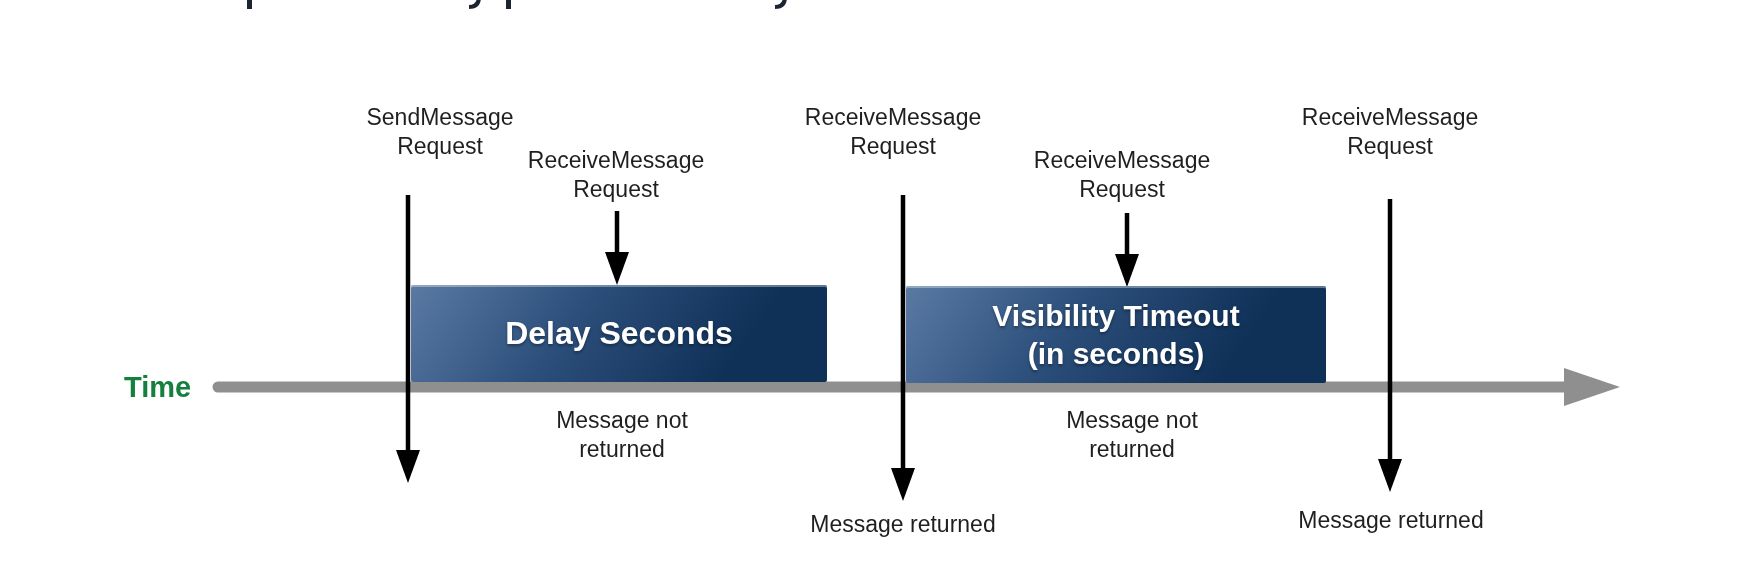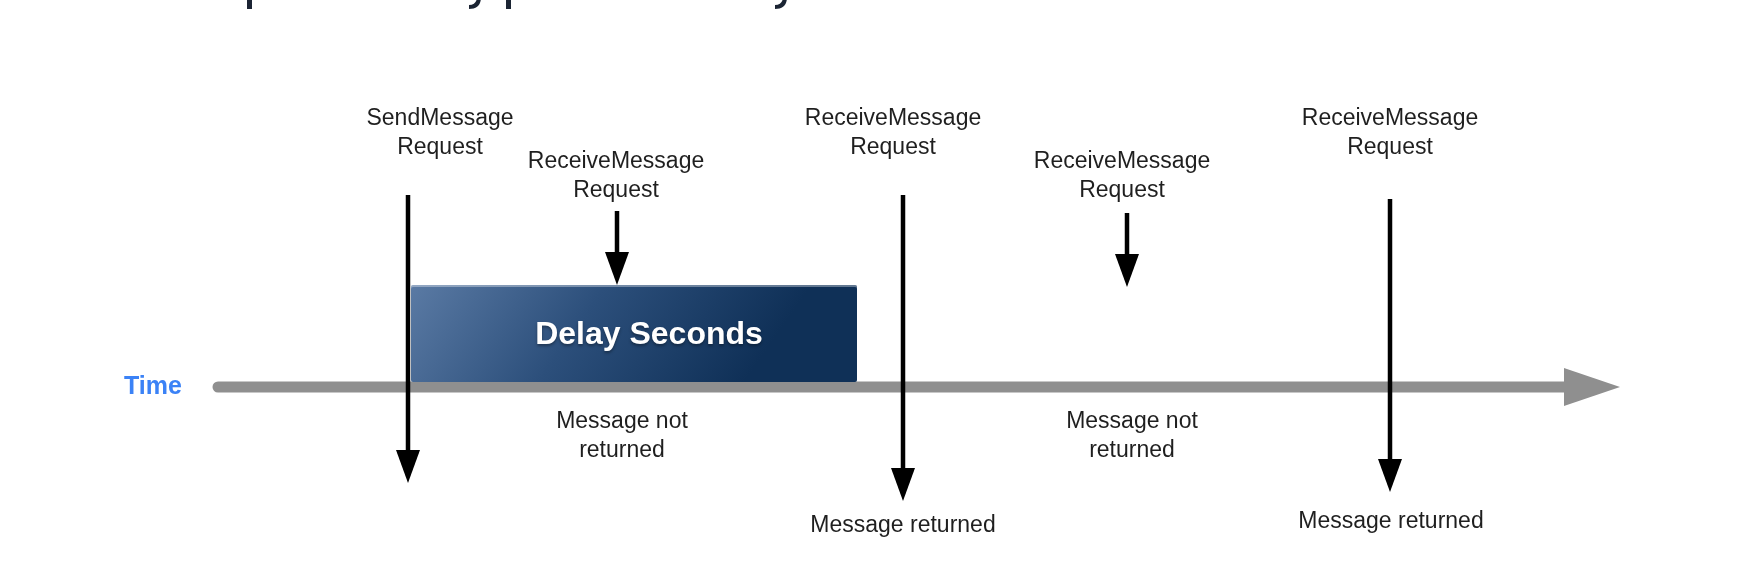--- a/index.html
+++ b/index.html
@@ -22,38 +22,37 @@
     text-align: center;
     white-space: pre-line;
     font-size: 23px;
     line-height: 29px;
     color: #1f1f1f;
   }
   .time-label {
     position: absolute;
     left: 124px;
     top: 371px;
-    font-size: 25px;
+    font-size: 29px;
     font-weight: bold;
-    color: #3b82f6;
+    color: #15803d;
   }
   .bar {
     position: absolute;
     display: flex;
     align-items: center;
     justify-content: center;
     text-align: center;
     white-space: pre-line;
     color: #ffffff;
     font-weight: bold;
     background: linear-gradient(125deg, #5a7aa4 0%, #2c4f7b 38%, #0f3057 78%);
     box-shadow: inset 0 2px 0 rgba(255,255,255,0.35);
     border-radius: 2px;
     text-shadow: 0 2px 3px rgba(0,0,0,0.35);
-    padding-left: 30px;
   }
   .bar.delay {
     left: 411px; top: 285px; width: 416px; height: 97px;
     font-size: 32px;
   }
   .bar.visibility {
     left: 906px; top: 286px; width: 420px; height: 97px;
     font-size: 30px;
     line-height: 38px;
   }
@@ -101,20 +100,24 @@
       <line x1="1390" y1="199" x2="1390" y2="461" stroke-width="4.5"></line>
       <polygon points="1378,459 1402,459 1390,492" stroke="none"></polygon>
     </g>
   </svg>
 
   <div class="time-label">Time</div>
 
   <div class="bar delay">
     <span>Delay Seconds</span>
   </div>
+  <div class="bar visibility">
+    <span>Visibility Timeout
+(in seconds)</span>
+  </div>
 
   <div class="evt-label" style="left:408px; top:103px;margin-left:32px;">SendMessage
 Request</div>
   <div class="evt-label" style="left:616px; top:146px;">ReceiveMessage
 Request</div>
   <div class="evt-label" style="left:893px; top:103px;">ReceiveMessage
 Request</div>
   <div class="evt-label" style="left:1122px; top:146px;">ReceiveMessage
 Request</div>
   <div class="evt-label" style="left:1390px; top:103px;">ReceiveMessage

